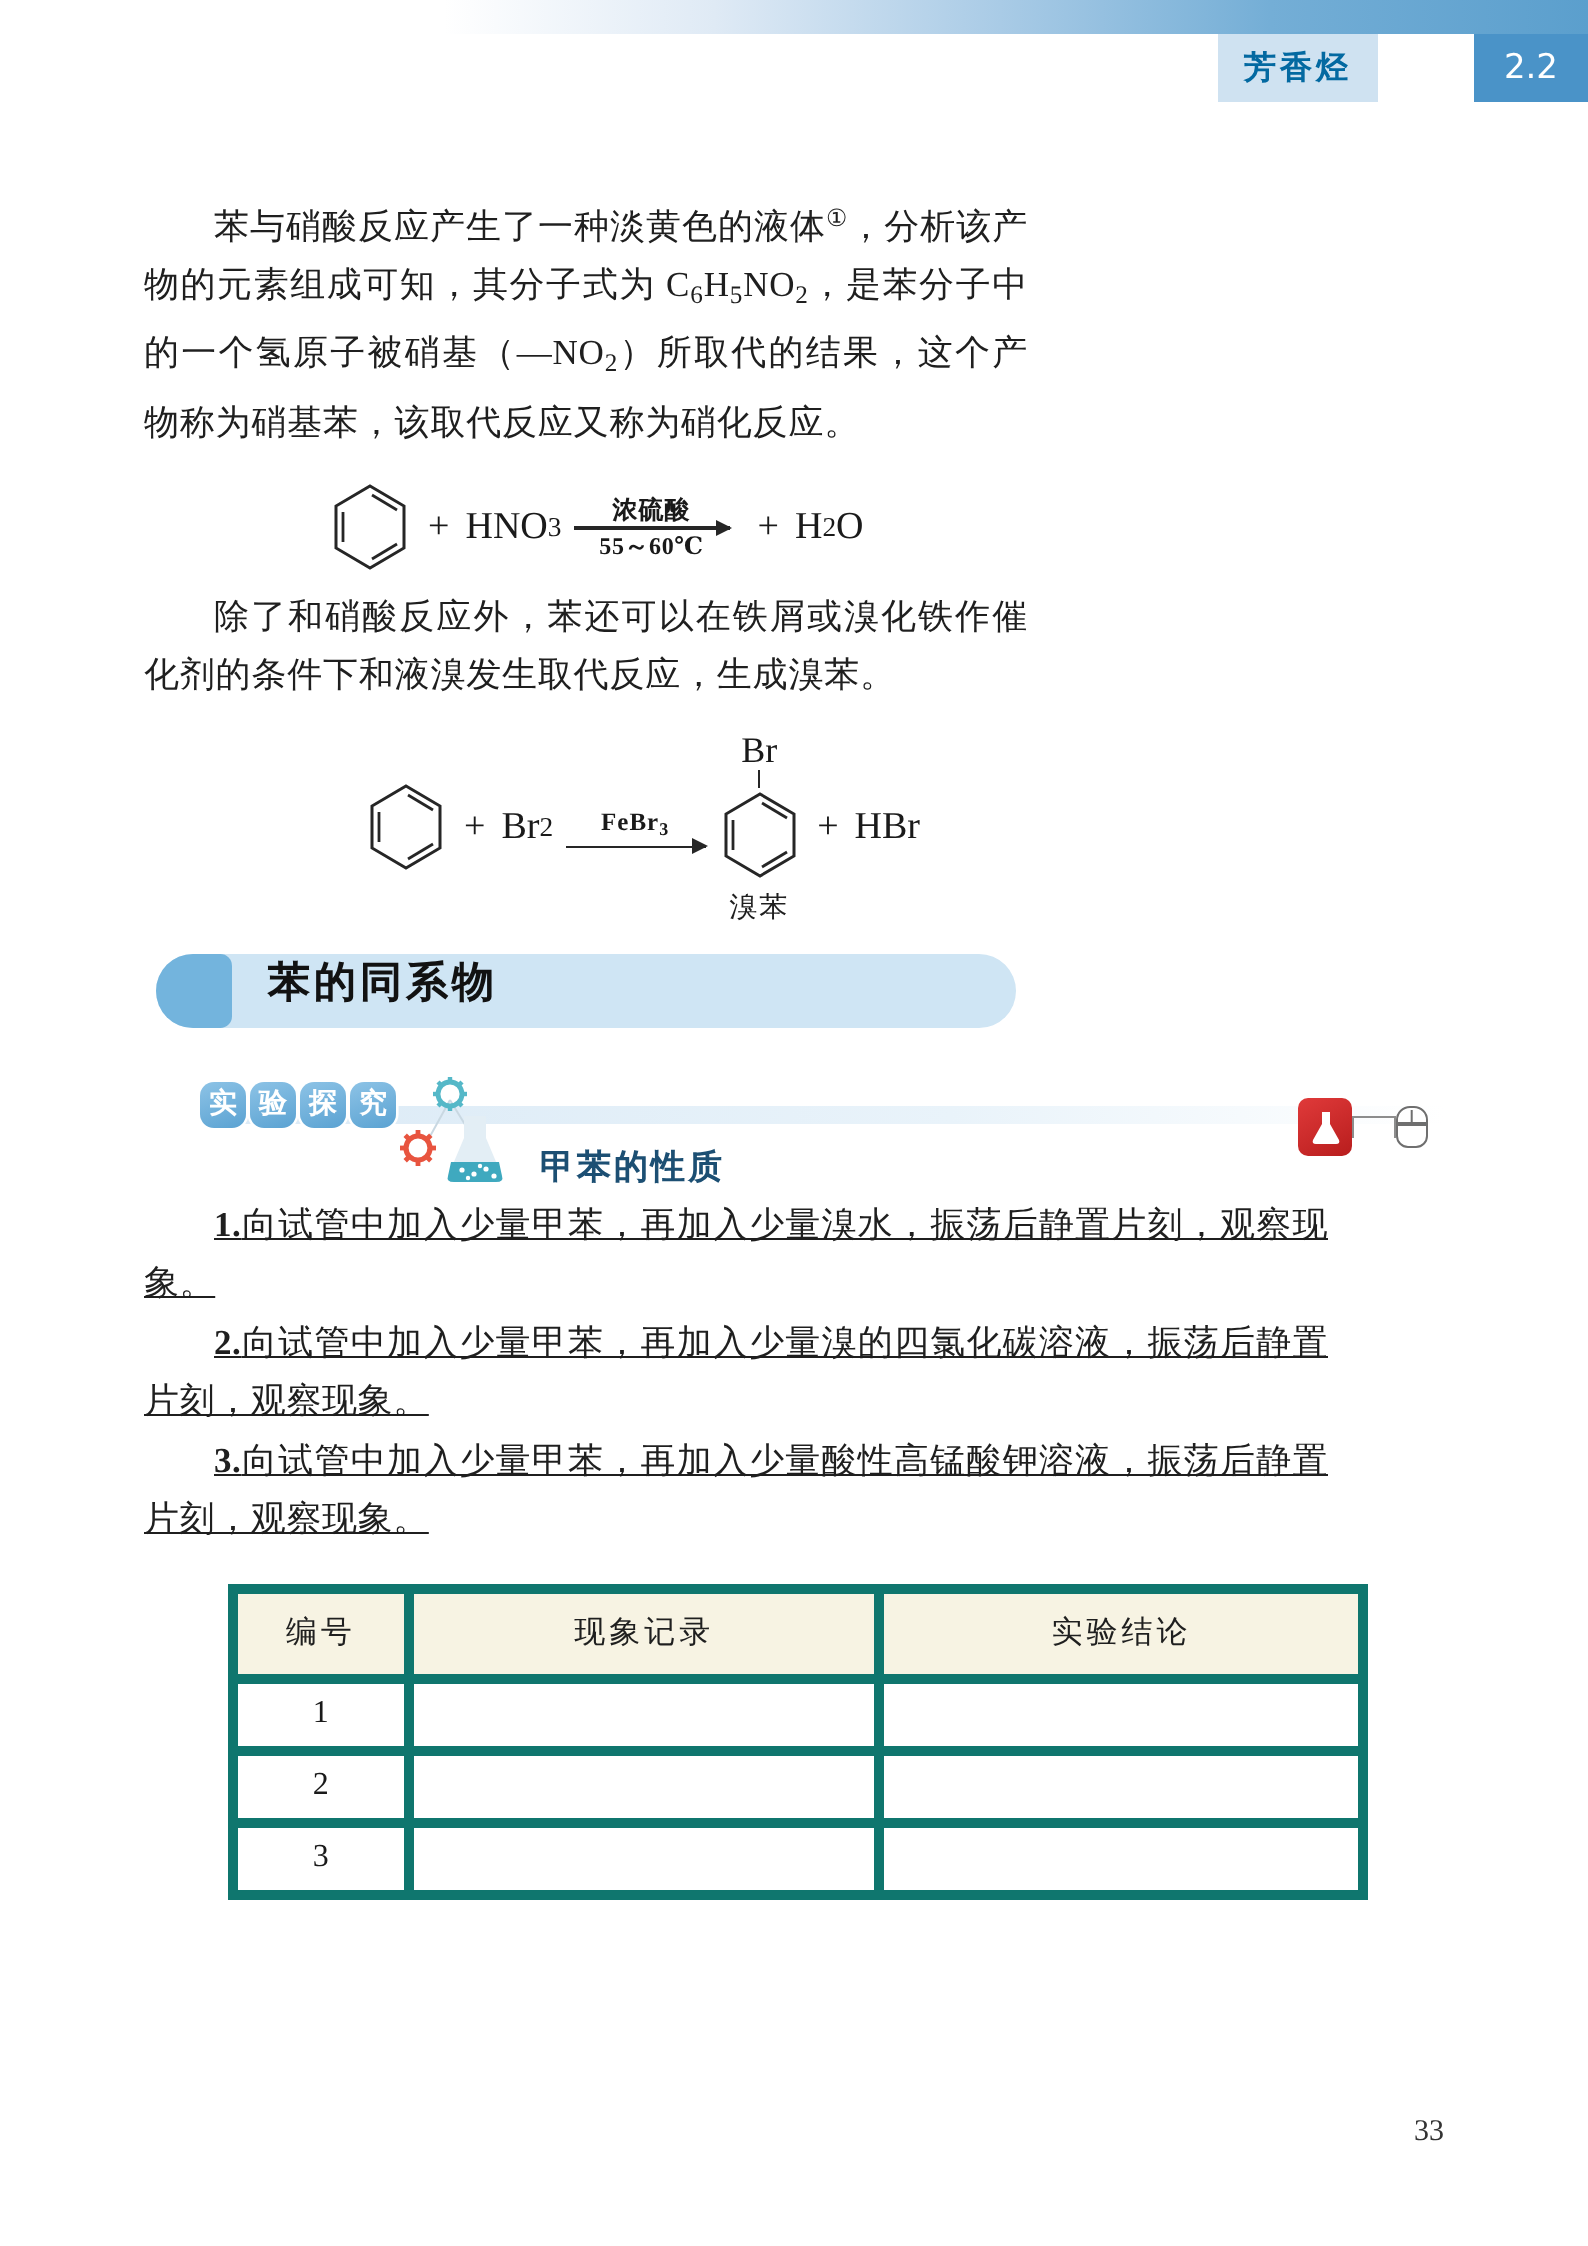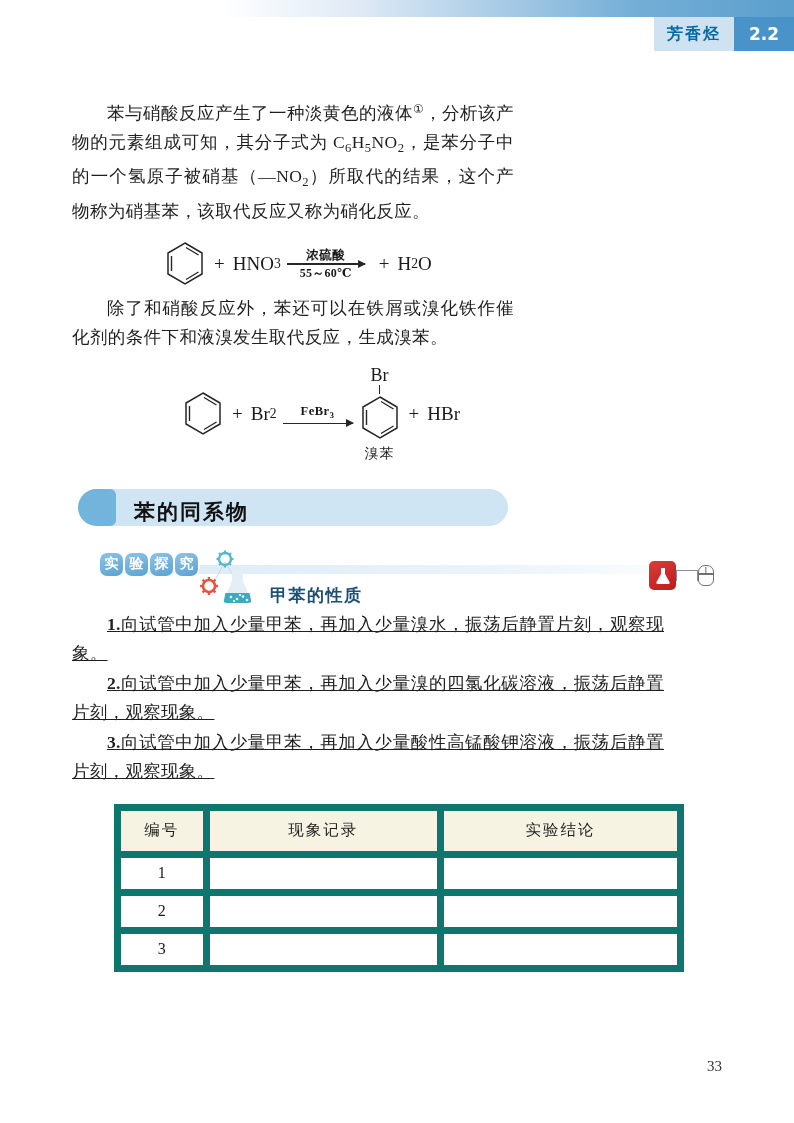--- a/index.html
+++ b/index.html
@@ -41,24 +41,25 @@
     letter-spacing: 2px;
     display: flex;
     align-items: center;
     padding: 3px 13px;
   }
   .tag-num {
     background: #4a93c8;
     color: #ffffff;
     font-family: "DejaVu Sans", "Liberation Sans", sans-serif;
     font-size: 17px;
-    font-weight: bold;
+    font-weight: normal;
     display: flex;
     align-items: center;
     padding: 0 15px;
+    margin-left: 48px;
   }
 
   
   .page-body {
     position: absolute;
     top: 95px;
     left: 72px;
     width: 650px;
   }
 
@@ -148,25 +149,25 @@
     border-left: 8px solid #262626;
     border-top: 4.2px solid transparent;
     border-bottom: 4.2px solid transparent;
   }
 
   
   .section-head {
     position: relative;
     width: 430px;
     height: 37px;
-    margin: 26px 0 14px 6px;
+    margin: 14px 0 14px 6px;
     background: #cfe5f4;
     border-radius: 19px;
     display: flex;
-    align-items: flex-end;
+    align-items: flex-start;
   }
   .section-head .tab {
     width: 38px;
     height: 37px;
     border-radius: 19px 6px 6px 19px;
     background: #73b4dd;
     flex: none;
   }
   .section-head .stitle {
     font-family: "DejaVu Sans", "Liberation Sans", sans-serif;
@@ -299,21 +300,21 @@
 
   
   table.exp-table {
     margin: 18px 0 0 42px;
     border-collapse: collapse;
     width: 570px;
     font-size: 15px;
   }
   table.exp-table th,
   table.exp-table td {
-    border: 7px solid #0f766e;
+    border: 5px solid #0f766e;
     height: 29px;
     text-align: center;
     font-weight: normal;
   }
   table.exp-table thead th {
     background: #f7f3e3;
     height: 38px;
     font-size: 15.5px;
     letter-spacing: 2px;
     color: #1f1f1f;

